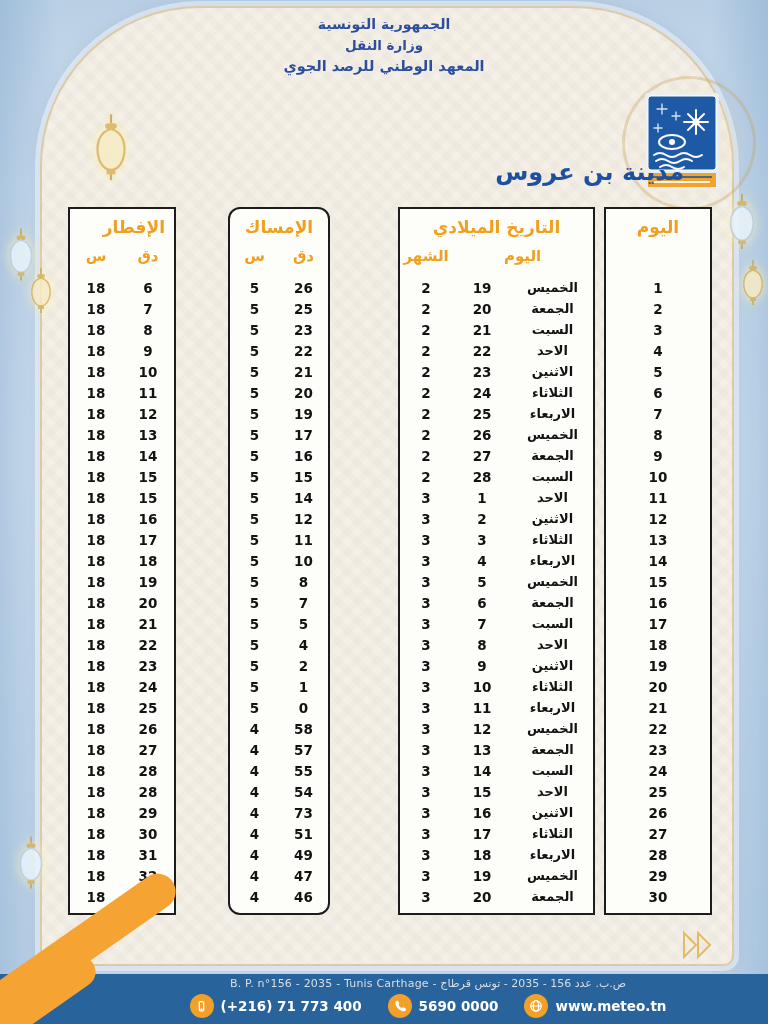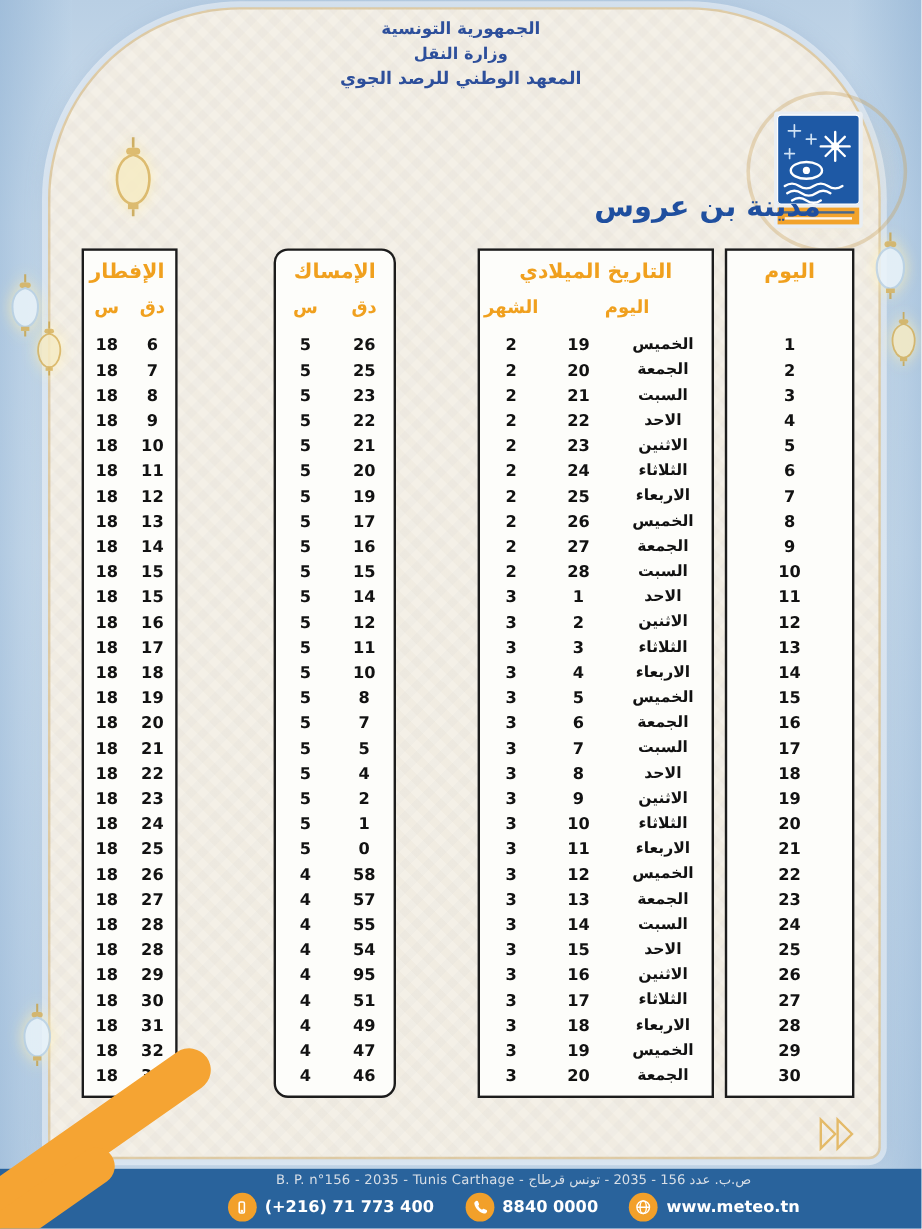--- a/index.html
+++ b/index.html
@@ -31,21 +31,21 @@
   .org .l3{font-size:14.5px;}
   .halo{position:absolute;left:622px;top:76px;width:128px;height:128px;border-radius:50%;
     border:3px solid rgba(200,160,90,.35);background:radial-gradient(circle,rgba(240,225,190,.5),rgba(240,225,190,0) 70%);}
   .logo{position:absolute;left:644px;top:92px;width:76px;height:99px;}
   .title{position:absolute;left:84px;top:124px;width:600px;text-align:center;
     color:#1f4f9f;font-weight:bold;font-size:22px;}
   .subtitle{position:absolute;left:84px;top:158px;width:600px;text-align:right;
     color:#1f4f9f;font-weight:bold;font-size:24px;}
   
   .tbox{position:absolute;top:207px;height:708px;background:#fdfdfa;border:2px solid #1c1c1c;box-sizing:border-box;}
-  .tbox.iftar{left:68px;width:80px;}
+  .tbox.iftar{left:68px;width:108px;}
   .tbox.imsak{left:228px;width:102px;border-radius:12px;}
   .tbox.gdate{left:398px;width:197px;}
   .tbox.day{left:604px;width:108px;}
   .box-title{height:34px;line-height:36px;text-align:center;color:#f0a01e;font-weight:bold;font-size:17px;}
   .tbox.iftar .box-title{text-align:right;padding-right:9px;}
   .box-sub{height:28px;display:flex;color:#f0a01e;font-weight:bold;font-size:15px;}
   .box-sub .subcell{flex:1;text-align:center;line-height:26px;}
   .box-sub .subcell.month{flex:0 0 27%;}
   .box-sub .subcell.dayspan{flex:1;}
   .rows{position:absolute;left:0;right:0;top:68px;bottom:6px;display:flex;flex-direction:column;justify-content:flex-start;}
@@ -402,21 +402,21 @@
         <div class="trow">
           <div class="cell">4</div>
           <div class="cell">55</div>
         </div>
         <div class="trow">
           <div class="cell">4</div>
           <div class="cell">54</div>
         </div>
         <div class="trow">
           <div class="cell">4</div>
-          <div class="cell">95</div>
+          <div class="cell">73</div>
         </div>
         <div class="trow">
           <div class="cell">4</div>
           <div class="cell">51</div>
         </div>
         <div class="trow">
           <div class="cell">4</div>
           <div class="cell">49</div>
         </div>
         <div class="trow">
@@ -707,21 +707,21 @@
           </svg>
         </span>
         <span>(+216) 71 773 400</span>
       </div>
       <div class="citem">
         <span class="cicon">
           <svg width="14" height="14" viewBox="0 0 24 24" fill="#ffffff">
             <path d="M6.5 3 C8 2.5 9 3 9.5 4.5 L10.5 7 C11 8.2 10.5 9 9.5 9.8 C10.5 12.5 12.5 14.5 15 15.5 C15.8 14.5 16.8 14 18 14.5 L20.5 15.5 C22 16 22.5 17 22 18.5 C21.3 20.5 19.5 21.5 17.5 21 C11 19.5 5.5 14 4 7.5 C3.5 5.5 4.5 3.7 6.5 3 Z"></path>
           </svg>
         </span>
-        <span>8840 0000</span>
+        <span>5690 0000</span>
       </div>
       <div class="citem">
         <span class="cicon">
           <svg width="14" height="14" viewBox="0 0 24 24" fill="none" stroke="#ffffff" stroke-width="2">
             <circle cx="12" cy="12" r="9"></circle>
               <line x1="3" y1="12" x2="21" y2="12"></line>
               <ellipse cx="12" cy="12" rx="4.5" ry="9"></ellipse>
           </svg>
         </span>
         <span>www.meteo.tn</span>

